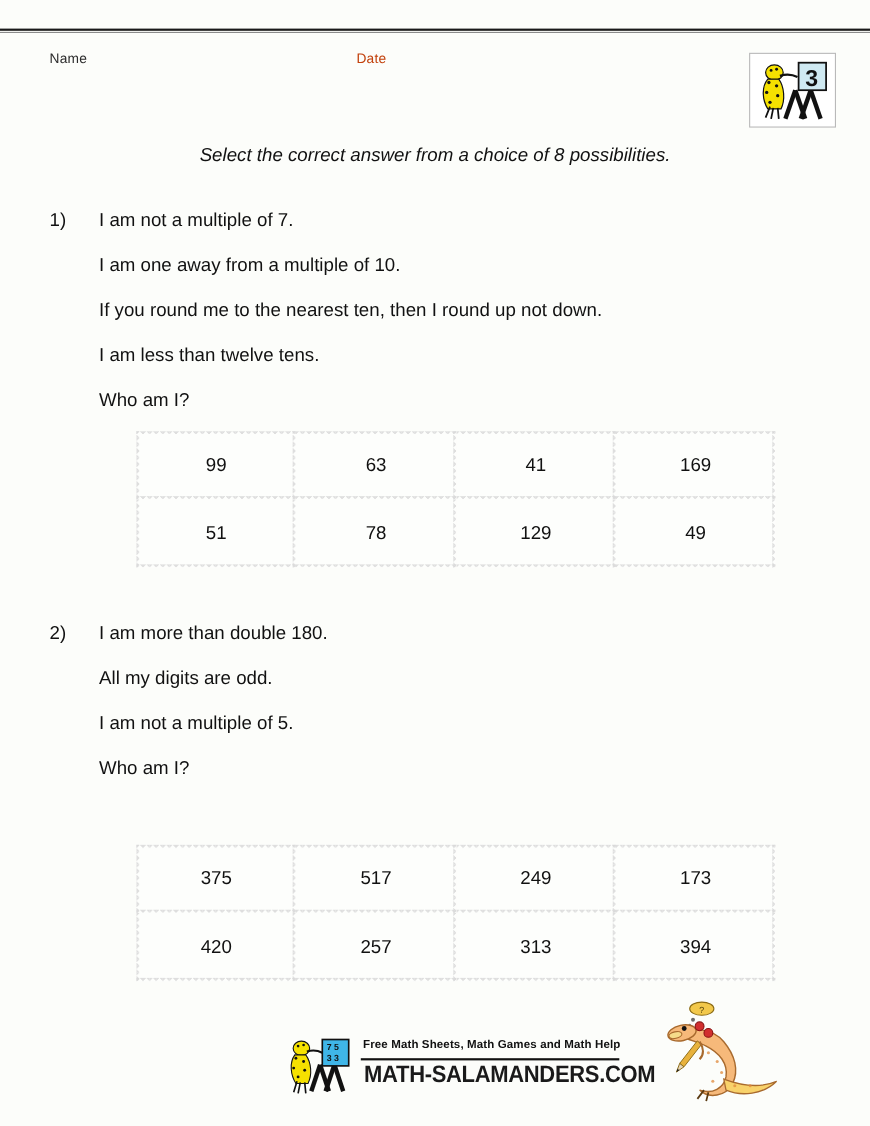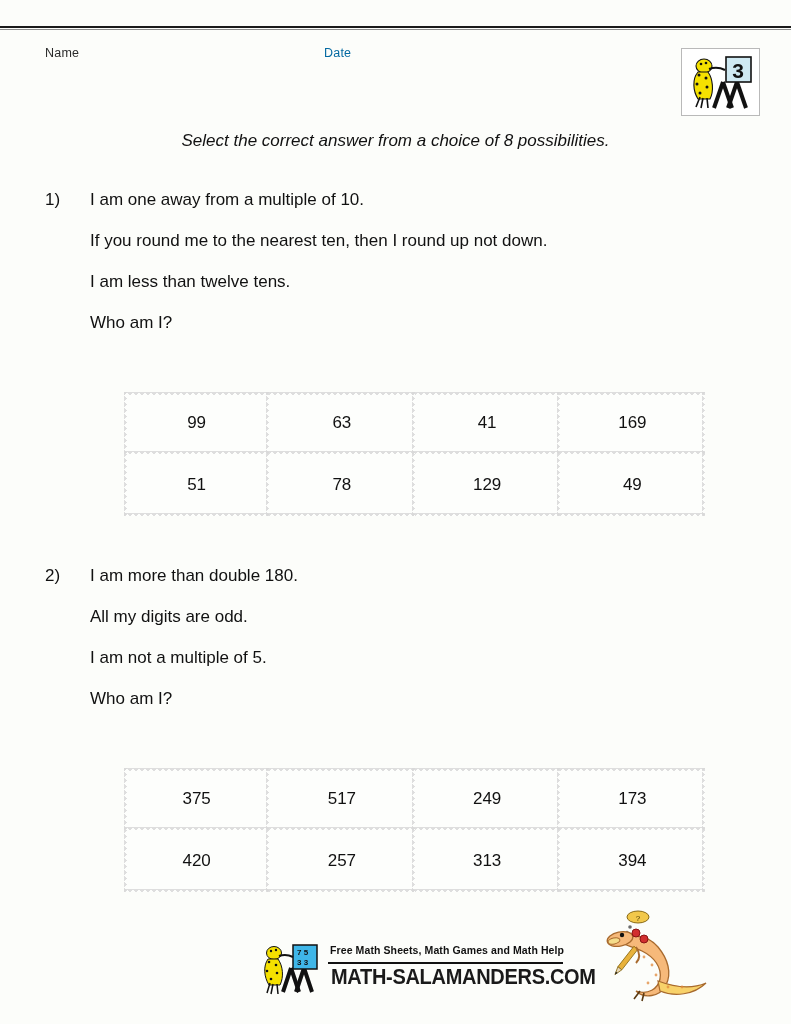--- a/index.html
+++ b/index.html
@@ -46,21 +46,21 @@
     top: 46px;
     font-size: 12.5px;
     color: #2b2b2b;
     letter-spacing: .2px;
   }
   .hdr-date {
     position: absolute;
     left: 324px;
     top: 46px;
     font-size: 12.5px;
-    color: #0369a1;
+    color: #c2410c;
     letter-spacing: .2px;
   }
 
   .worksheet-title {
     position: absolute;
     left: 0;
     top: 84px;
     width: 791px;
     text-align: center;
     font-size: 23px;
@@ -256,20 +256,21 @@
         <circle cx="15" cy="35" r="1.5"></circle>
           <circle cx="25" cy="38" r="1.5"></circle>
         <circle cx="18" cy="44" r="1.5"></circle>
       </g>
     </svg>
   </div>
 
   <div class="riddle" style="top:190px;">
     <div class="riddle-num" style="top:0;">1)</div>
     <div class="riddle-lines">
+      <div class="riddle-line">I am not a multiple of 7.</div>
       <div class="riddle-line">I am one away from a multiple of 10.</div>
       <div class="riddle-line">If you round me to the nearest ten, then I round up not down.</div>
       <div class="riddle-line">I am less than twelve tens.</div>
       <div class="riddle-line">Who am I?</div>
     </div>
   </div>
 
   <div class="answer-grid" style="top:392px;">
     <div class="grid-row">
       <div class="grid-cell">

